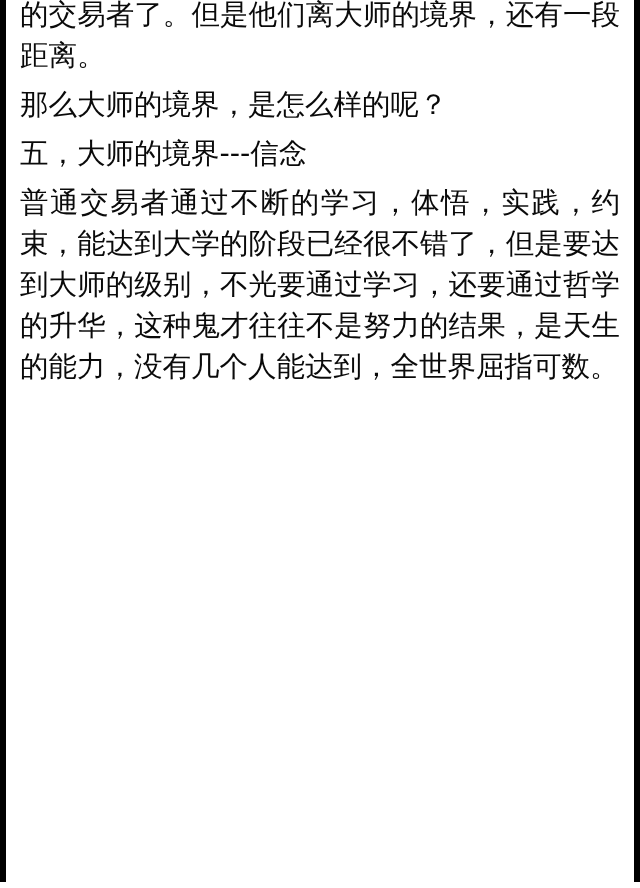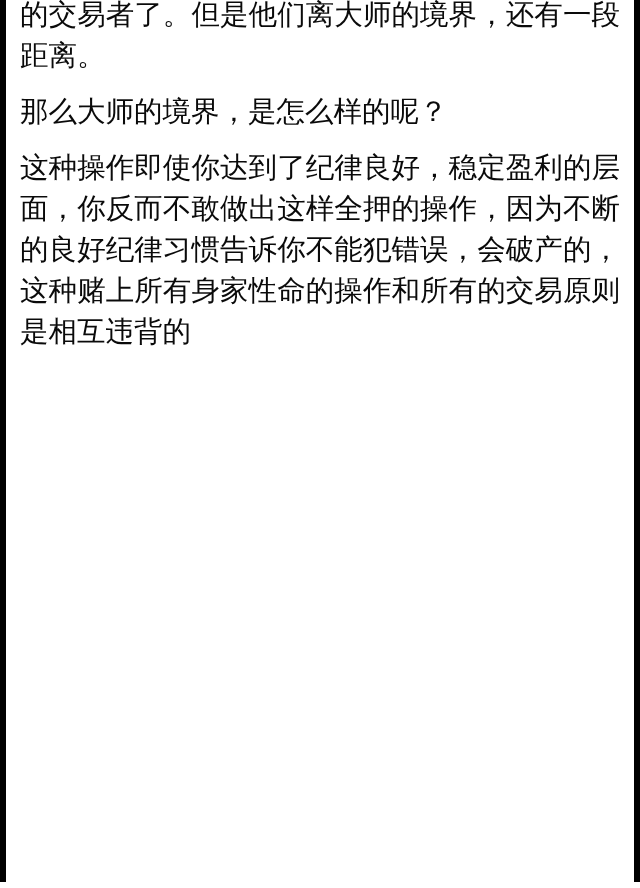--- a/index.html
+++ b/index.html
@@ -31,28 +31,29 @@
     font-size: 28.5px;
     line-height: 41px;
     color: #0a0a0a;
     letter-spacing: 0px;
     text-align: justify;
     text-justify: inter-character;
     margin: 0;
     font-weight: 400;
   }
   .para + .para {
-    margin-top: 15px;
+    margin-top: 8px;
   }
   .first-line-clip {
     margin-top: -6px;
   }
 </style>
 </head>
 <body>
 
 <div class="page">
   <div class="content">
     <p class="para first-line-clip">的交易者了。但是他们离大师的境界，还有一段距离。</p>
     <p class="para">那么大师的境界，是怎么样的呢？</p>
-    <p class="para">这种操作即使你达到了纪律良好，稳定盈利的层面，你反而不敢做出这样全押的操作，因为不断的良好纪律习惯告诉你不能犯错误，会破产的，这种赌上所有身家性命的操作和所有的交易原则是相互违背的</p>
+    <p class="para">五，大师的境界---信念</p>
+    <p class="para">普通交易者通过不断的学习，体悟，实践，约束，能达到大学的阶段已经很不错了，但是要达到大师的级别，不光要通过学习，还要通过哲学的升华，这种鬼才往往不是努力的结果，是天生的能力，没有几个人能达到，全世界屈指可数。</p>
   </div>
 </div>
 
 </body></html>

